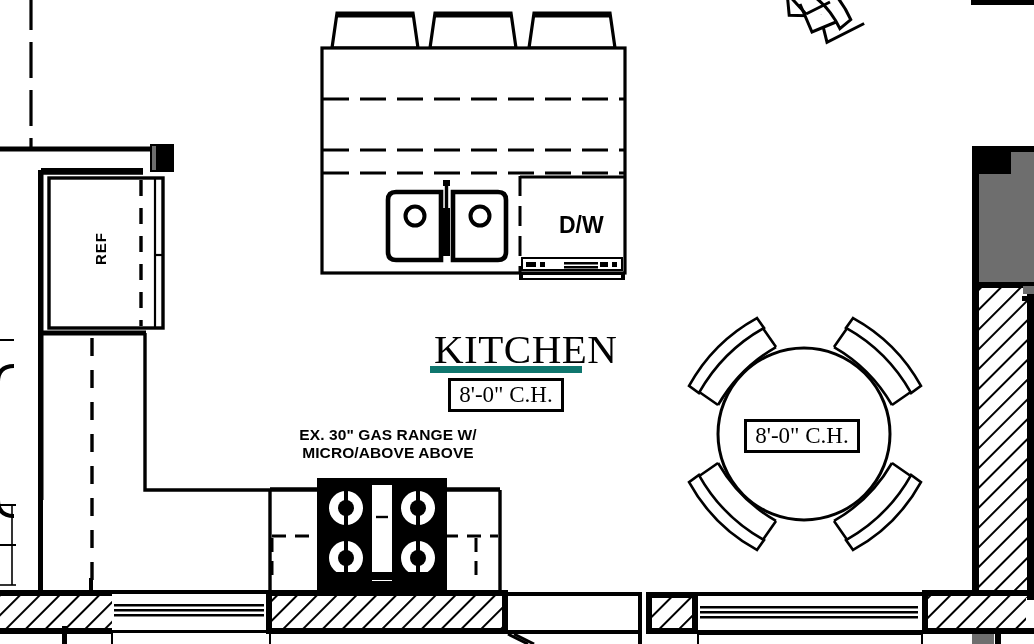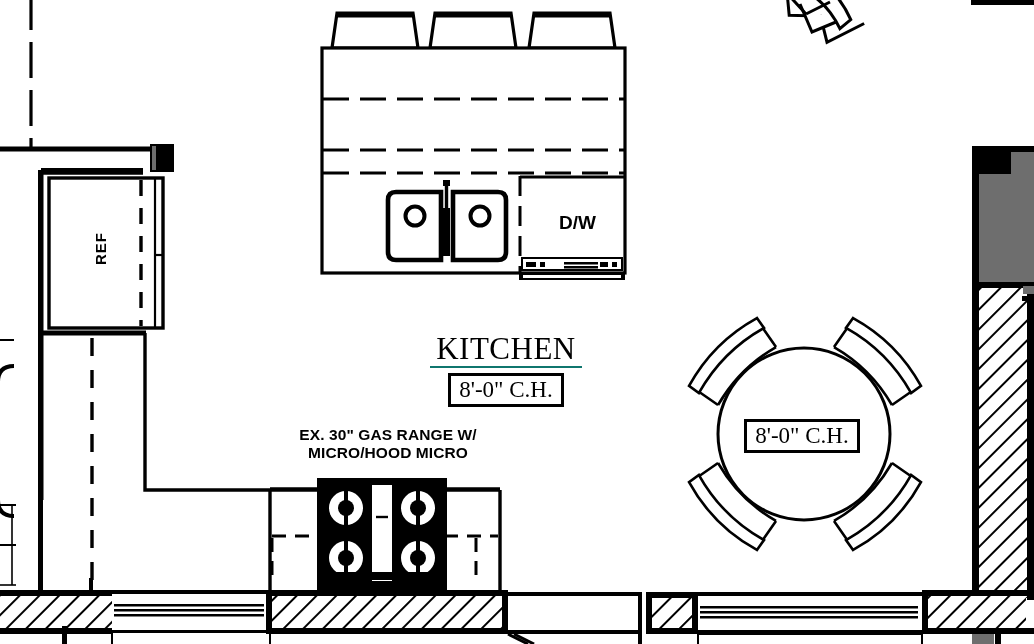--- a/index.html
+++ b/index.html
@@ -31,26 +31,26 @@
     pointer-events: none;
   }
   .room-label {
     position: absolute;
     text-align: center;
     font-family: "Liberation Serif", serif;
     color: #000;
     white-space: nowrap;
   }
   .room-label .rl-name {
-    font-size: 31px;
+    font-size: 41px;
     line-height: 34px;
     letter-spacing: 0.5px;
     display: block;
     padding: 0 4px;
-    border-bottom: 2px solid #0f766e;
+    border-bottom: 7px solid #0f766e;
   }
   .room-label .rl-ch {
     display: inline-block;
     margin-top: 5px;
     border: 3px solid #000;
     padding: 0px 8px 1px 8px;
     font-size: 23px;
     line-height: 27px;
     background: #fff;
     letter-spacing: 0px;
@@ -63,21 +63,21 @@
     line-height: 18px;
     color: #000;
     text-align: center;
     white-space: nowrap;
     letter-spacing: 0.1px;
   }
   .appl-label {
     position: absolute;
     font-family: "Liberation Sans", sans-serif;
     font-weight: bold;
-    font-size: 19px;
+    font-size: 23px;
     color: #000;
     white-space: nowrap;
   }
   .appl-label.rot {
     transform: rotate(-90deg);
     transform-origin: center center;
     font-size: 15px;
     letter-spacing: 1px;
   }
 </style>
@@ -368,21 +368,21 @@
       <span class="rl-name">KITCHEN</span>
       <span class="rl-ch">8'-0" C.H.</span>
     </div>
 
     <div class="room-label" style="left:706px; top:414px; width:192px;">
       <span class="rl-ch">8'-0" C.H.</span>
     </div>
 
     <div class="note-label" style="left:288px; top:426px; width:200px;">
       <span>EX. 30" GAS RANGE W/</span><br>
-      <span>MICRO/HOOD MICRO</span>
+      <span>MICRO/ABOVE ABOVE</span>
     </div>
 
     <div class="appl-label rot" style="left:83px; top:240px; width:34px; text-align:center;">
       <span>REF</span>
     </div>
 
     <div class="appl-label" style="left:559px; top:212px;">
       <span>D/W</span>
     </div>
 

